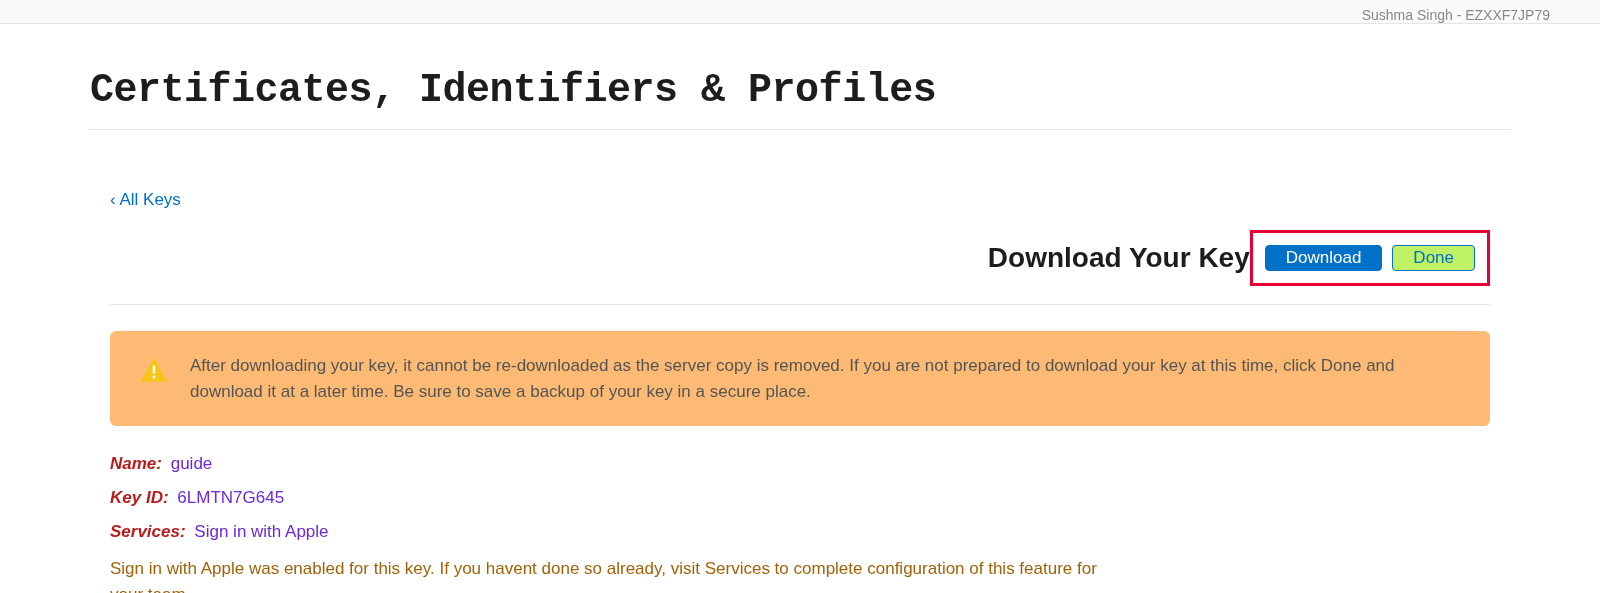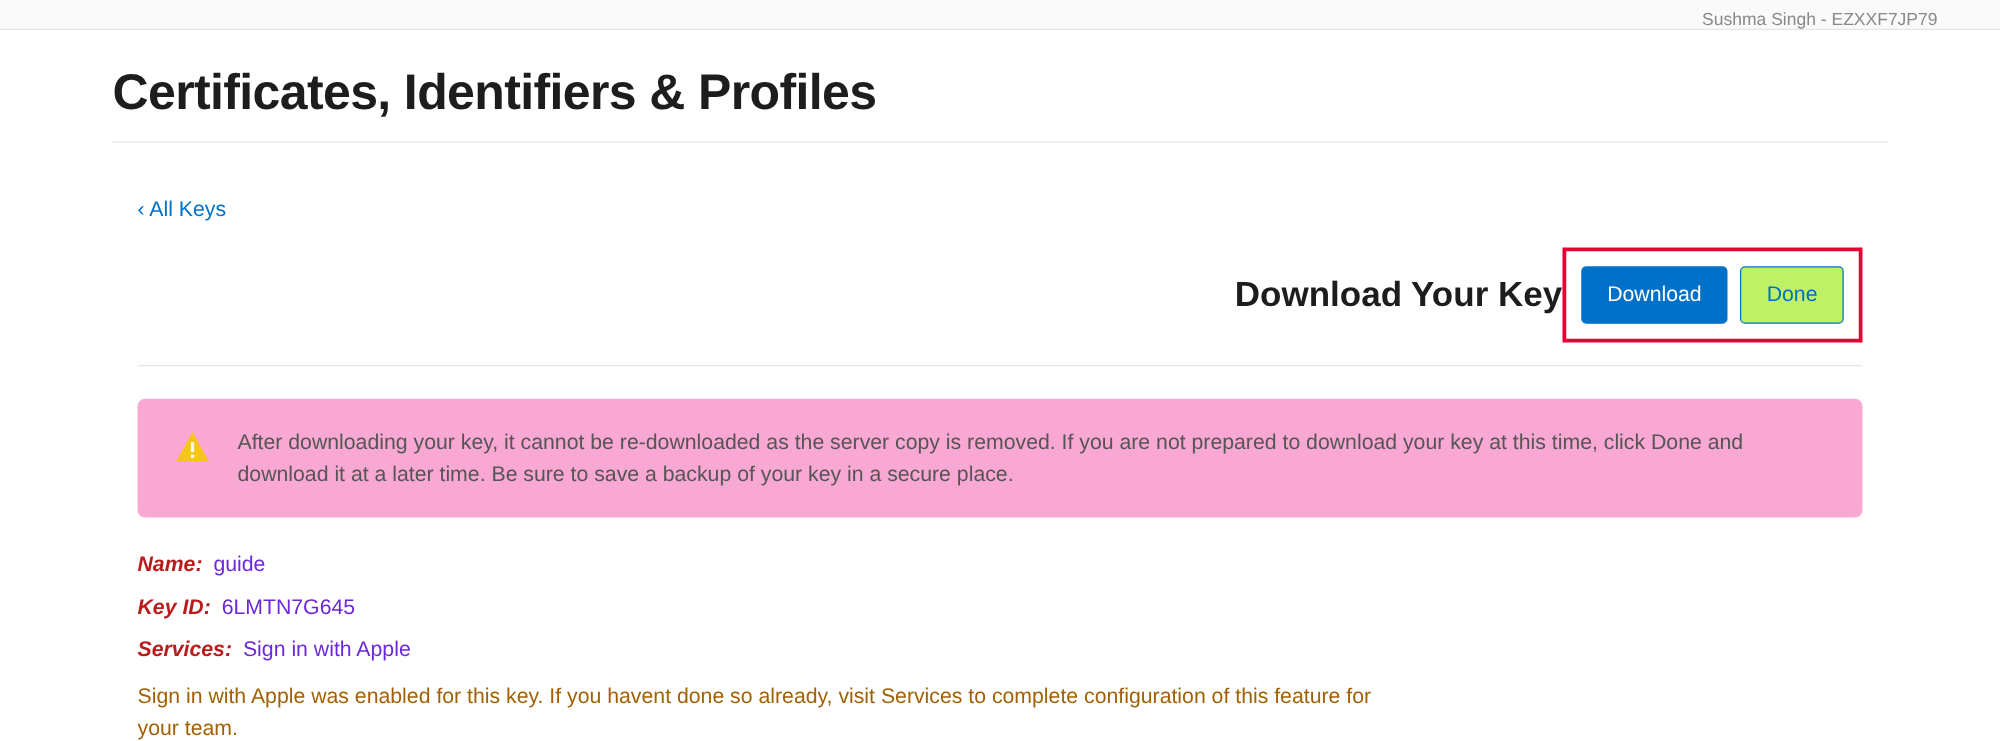--- a/index.html
+++ b/index.html
@@ -18,22 +18,23 @@
       border-bottom: 1px solid #e5e5e5;
       display: flex;
       justify-content: flex-end;
       align-items: flex-end;
       padding: 0 50px 0 50px;
       color: #888;
       font-size: 14px;
     }
     .container {
       max-width: 1480px;
-      margin: 0 auto;
+      margin: 16px auto;
       padding: 0 30px;
+      font-family: Liberation Mono, monospace;
     }
     .page-title {
       font-size: 40px;
       font-weight: 700;
       letter-spacing: -0.5px;
       padding: 28px 0 16px 0;
       border-bottom: 1px solid #e5e5e5;
     }
     .content {
       padding: 0 50px;
@@ -60,39 +61,39 @@
       font-size: 28px;
       font-weight: 700;
     }
     .button-group {
       display: flex;
       gap: 10px;
       padding: 12px 12px;
       border: 3px solid #e60033;
     }
     .btn {
-      padding: 12px 20px;
+      padding: 2px 20px;
       border-radius: 4px;
       font-size: 17px;
       cursor: pointer;
       border: 1px solid transparent;
     }
     .btn-primary {
       background: #0070c9;
       color: #fff;
       border-color: #0070c9;
     }
     .btn-secondary {
       background: #bef264;
       color: #0070c9;
       border-color: #0070c9;
     }
     .warning-box {
       margin-top: 26px;
-      background: #f9a8d4;
+      background: #fdba74;
       border-radius: 6px;
       padding: 22px 28px;
       display: flex;
       gap: 20px;
       align-items: flex-start;
     }
     .warning-icon {
       flex-shrink: 0;
       width: 32px;
       height: 32px;

